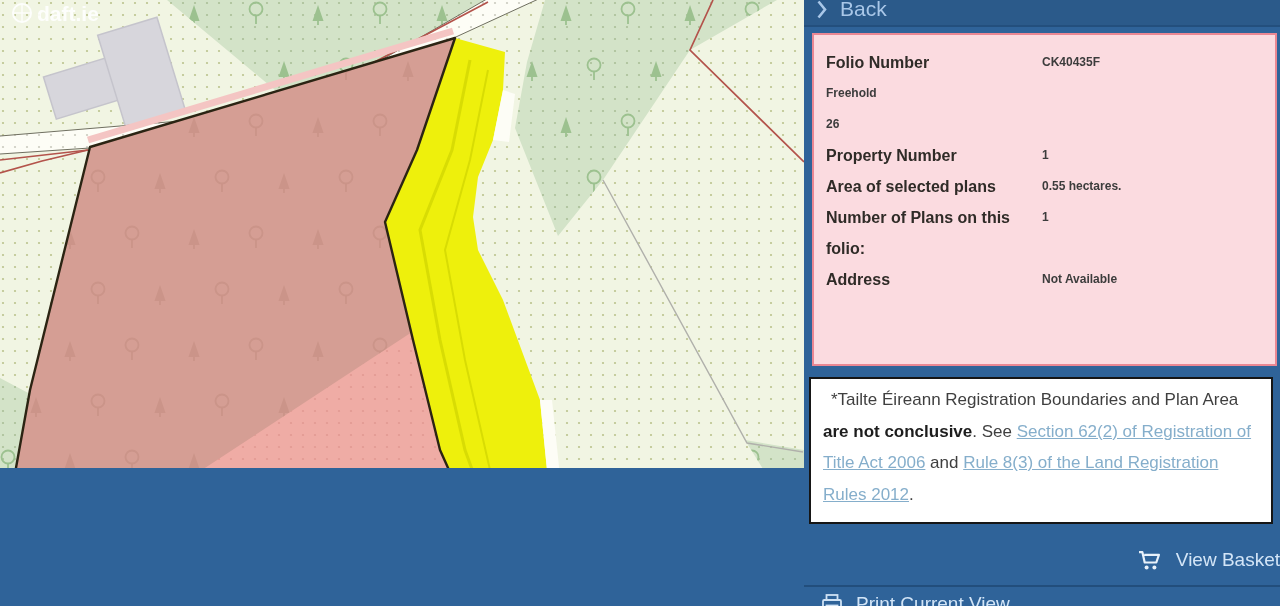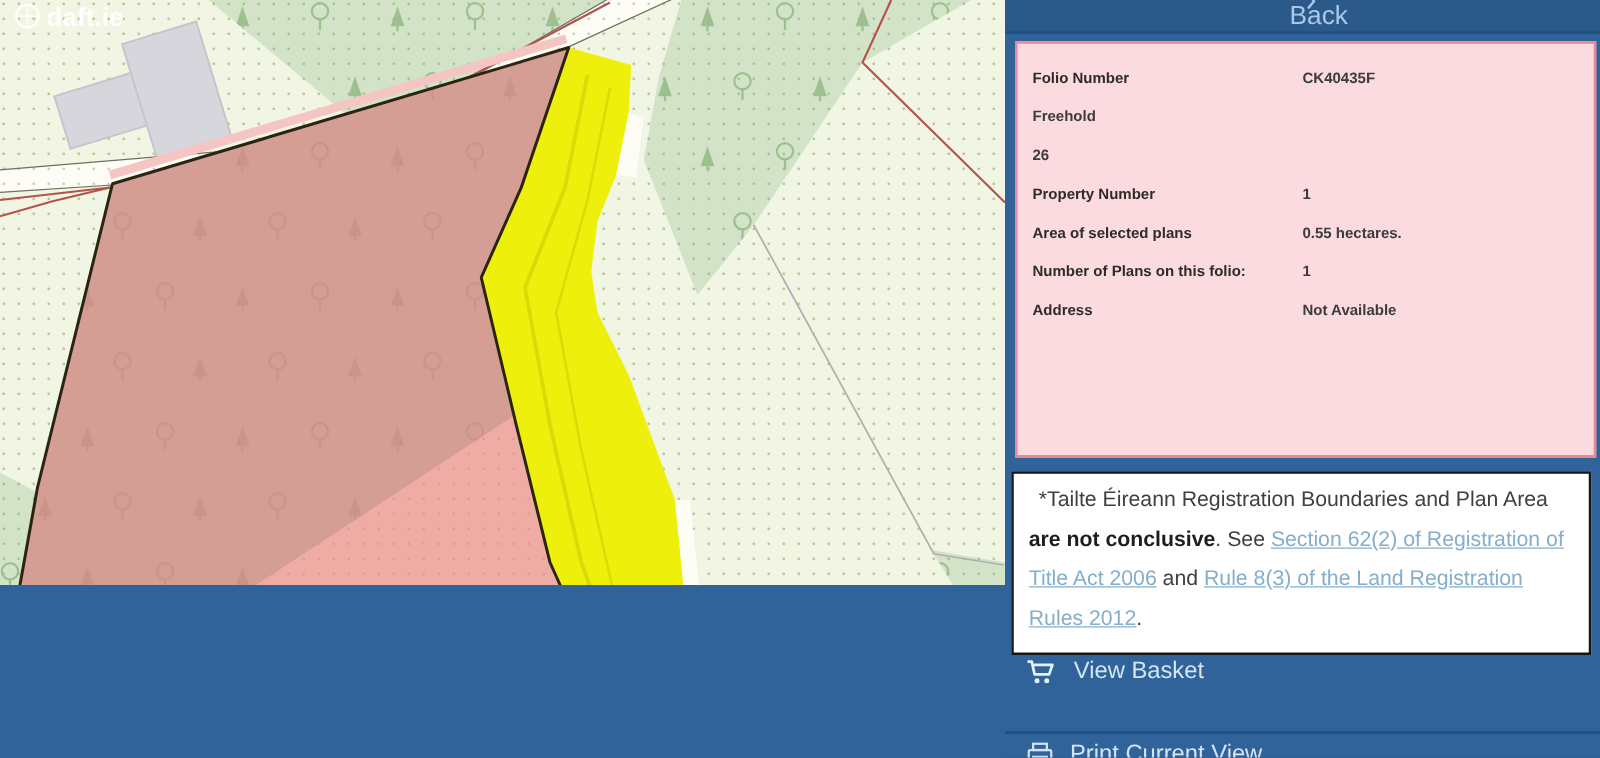--- a/index.html
+++ b/index.html
@@ -10,53 +10,53 @@
   }
   
   #map-wrap{position:absolute;left:0;top:0;width:804px;height:468px;overflow:hidden;background:#4d7c0f;}
   #map-wrap svg{display:block;}
 
   
   #panel{position:absolute;left:804px;top:0;width:476px;height:606px;background:var(--panel-blue,#2f6399);}
   .back-bar{
     height:25px;background:var(--back-bar-blue,#2b5a8a);
     border-bottom:2px solid #234f7d;display:flex;align-items:center;
-    padding-left:13px;cursor:pointer;flex-direction:column;
+    padding-left:13px;cursor:pointer;
   }
   .back-bar .chev{margin-top:-6px;}
   .back-label{color:#a9c7e8;font-size:21px;margin-left:13px;margin-top:-7px;}
 
   .info-card{
     position:absolute;left:8px;top:33px;width:465px;height:333px;box-sizing:border-box;
     background:var(--card-pink-bg,#fbdbe0);border:2px solid var(--card-pink-border,#ea8793);
     padding:12px 0 0 12px;
   }
   .info-row{display:flex;align-items:flex-start;}
-  .info-row .lbl{width:216px;flex:none;font-weight:bold;font-size:12px;color:#2f2b27;line-height:31px;}
+  .info-row .lbl{width:216px;flex:none;font-weight:bold;font-size:16px;color:#2f2b27;line-height:31px;}
   .info-row .val{font-size:12px;color:#3c3c3c;line-height:31px;font-weight:bold;}
   .card-buttons{position:absolute;left:12px;top:259px;width:440px;display:flex;gap:23px;}
   .card-buttons button{
     width:193px;height:55px;background:var(--button-blue,#3a6b9e);
     border:1px solid #2a5a8c;color:#d5e6f6;font-size:16px;
     font-family:"Liberation Sans",sans-serif;cursor:pointer;
   }
 
   .disclaimer{
     position:absolute;left:5px;top:377px;width:464px;height:147px;box-sizing:border-box;
     background:#ffffff;border:2px solid #161616;padding:5px 16px 0 12px;
   }
   .disclaimer p{margin:0;font-size:17px;line-height:31.5px;color:#3f3f3f;text-indent:8px;}
   .disclaimer .seg-bold{font-weight:bold;color:#1d1d1d;}
   .disclaimer .seg-link{color:var(--link-blue,#85aecb);text-decoration:underline;cursor:pointer;}
 
   .action-row{
     position:absolute;left:0;width:476px;display:flex;align-items:center;
     padding-left:17px;box-sizing:border-box;gap:13px;color:#d3e5f7;font-size:19px;cursor:pointer;
   }
-  #row-basket{top:512px;height:50px;}
+  #row-basket{top:535px;height:50px;justify-content:flex-end;}
   #row-divider{position:absolute;top:585px;left:0;width:476px;height:2px;background:#224e7c;}
   #row-print{top:587px;height:40px;align-items:flex-start;padding-top:6px;}
 </style>
 </head>
 <body style="--panel-blue: #2f6399; --back-bar-blue: #2b5a8a; --button-blue: #3a6b9e; --card-pink-bg: #fbdbe0; --card-pink-border: #ea8793; --link-blue: #85aecb;">
 
 <div id="map-wrap">
 <svg width="804" height="606" viewBox="0 0 804 606">
   <defs>
     <pattern id="p-light" width="12" height="12" patternUnits="userSpaceOnUse">

